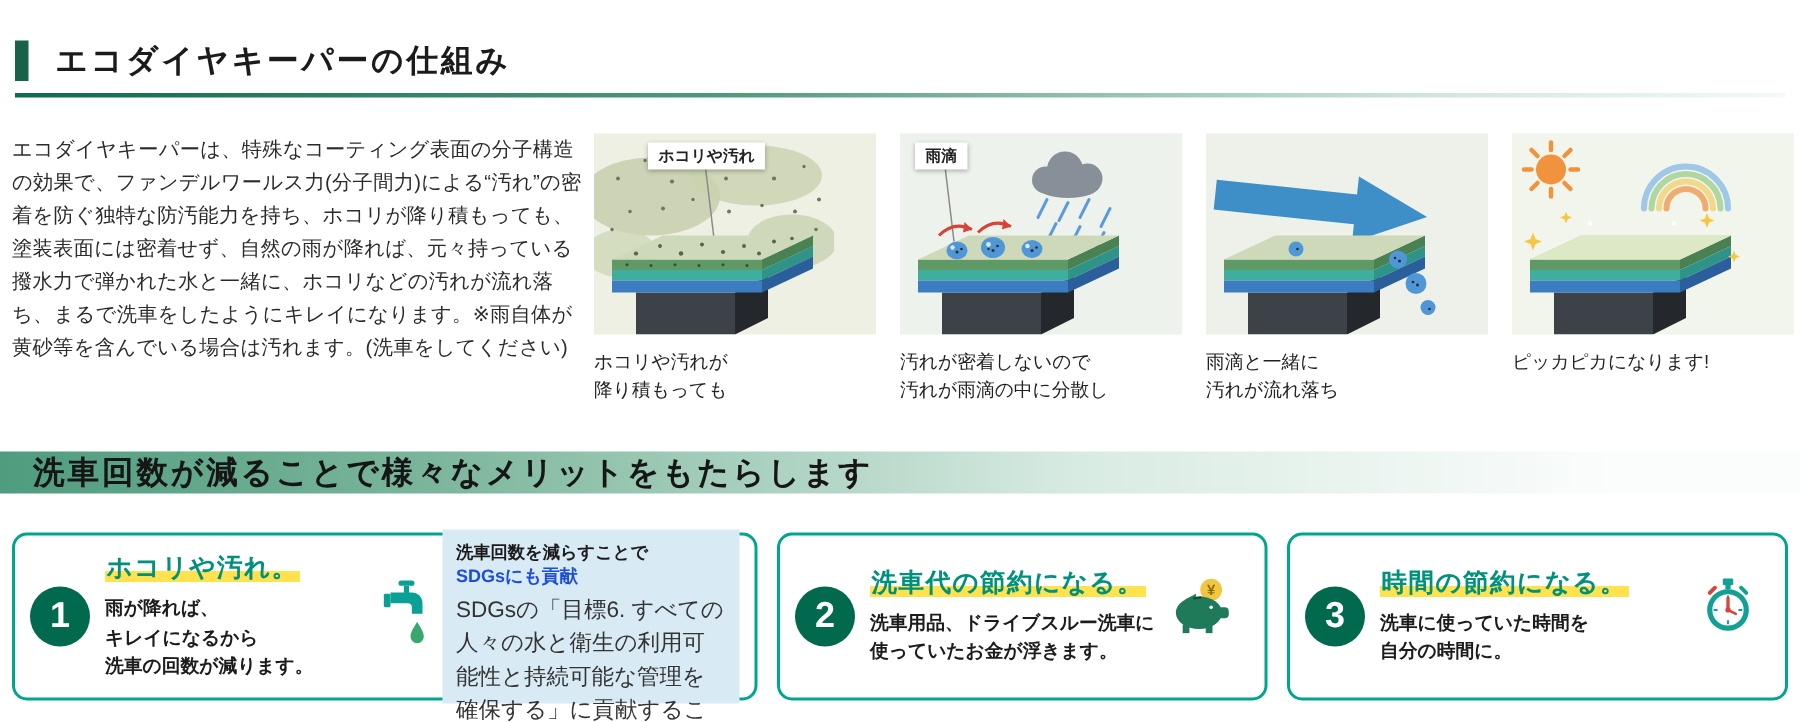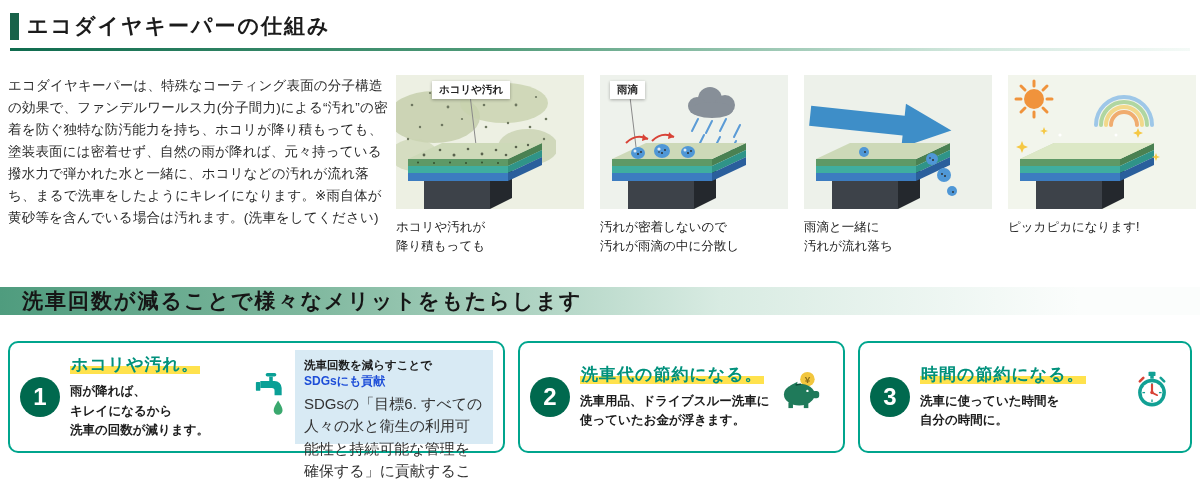--- a/index.html
+++ b/index.html
@@ -5,21 +5,21 @@
   * { box-sizing: border-box; }
   html,body { margin:0; padding:0; }
   body { background:#fff; }
   .page {
     width:1200px; height:481px; background:#ffffff; overflow:hidden; position:relative;
     font-family:"Liberation Sans","DejaVu Sans",sans-serif; color:#222;
   }
 
   
   .sec1-header { padding:12px 10px 0 10px; }
-  .h-row { display:flex; align-items:center; gap:8px; }
+  .h-row { display:flex; align-items:center; gap:18px;margin-top:14px; }
   .h-square { width:9px; height:27px; background:#186249; }
   .h-title { font-size:21px; font-weight:bold; color:#1b1b1b; margin:0; letter-spacing:2px; }
   .h-underline { margin-top:8px; height:3px;
     background:linear-gradient(90deg,#0f6b4e 0%,#4f9a78 40%,#cfe6db 80%,#f4faf7 100%); }
 
   
   .sec1-body { display:flex; padding:24px 8px 0 8px; }
   .description { flex:0 0 384px; font-size:13.5px; line-height:1.63; color:#2b2b2b; margin:0; letter-spacing:.2px; }
 
   .steps { display:flex; margin-left:4px; align-items:flex-start; }
@@ -51,21 +51,21 @@
   .card2 { flex:0 0 327px; }
   .card3 { flex:1; }
   .num { flex:0 0 40px; width:40px; height:40px; border-radius:50%; background:#00694e; color:#fff;
     font-size:24px; font-weight:bold; display:flex; align-items:center; justify-content:center; margin-right:10px; }
   .card-main { flex:1; min-width:0; }
   .card-title { display:inline; font-size:17px; font-weight:bold; color:#00917c;
     background:linear-gradient(transparent 60%, #ffe24d 60%); padding:0 1px; letter-spacing:1px; }
   .card-body { margin:6px 0 0; font-size:12.5px; font-weight:bold; color:#1c1c1c; line-height:1.55; white-space:pre-line; }
   .icon-col { flex:0 0 auto; margin:0 8px; display:flex; flex-direction:column; align-items:center; }
   .icon-up { margin-top:-14px; }
-  .sdgs { flex:0 0 198px; background:#d8eaf4; align-self:center; height:94px; padding:8px 9px; }
+  .sdgs { flex:0 0 198px; background:#d8eaf4; align-self:center; height:116px; padding:8px 9px; }
   .sdgs-l1 { margin:0; font-size:11.5px; font-weight:bold; color:#1b1b1b; }
   .sdgs-l2 { margin:0 0 3px; font-size:12px; font-weight:bold; color:#1d4ed8; }
   .sdgs-note { margin:0; font-size:15px; line-height:1.5; color:#333; }
 </style>
 </head>
 <body>
 
 <svg width="0" height="0" style="position:absolute" aria-hidden="true">
   <defs>
     <g id="eco-slab">

